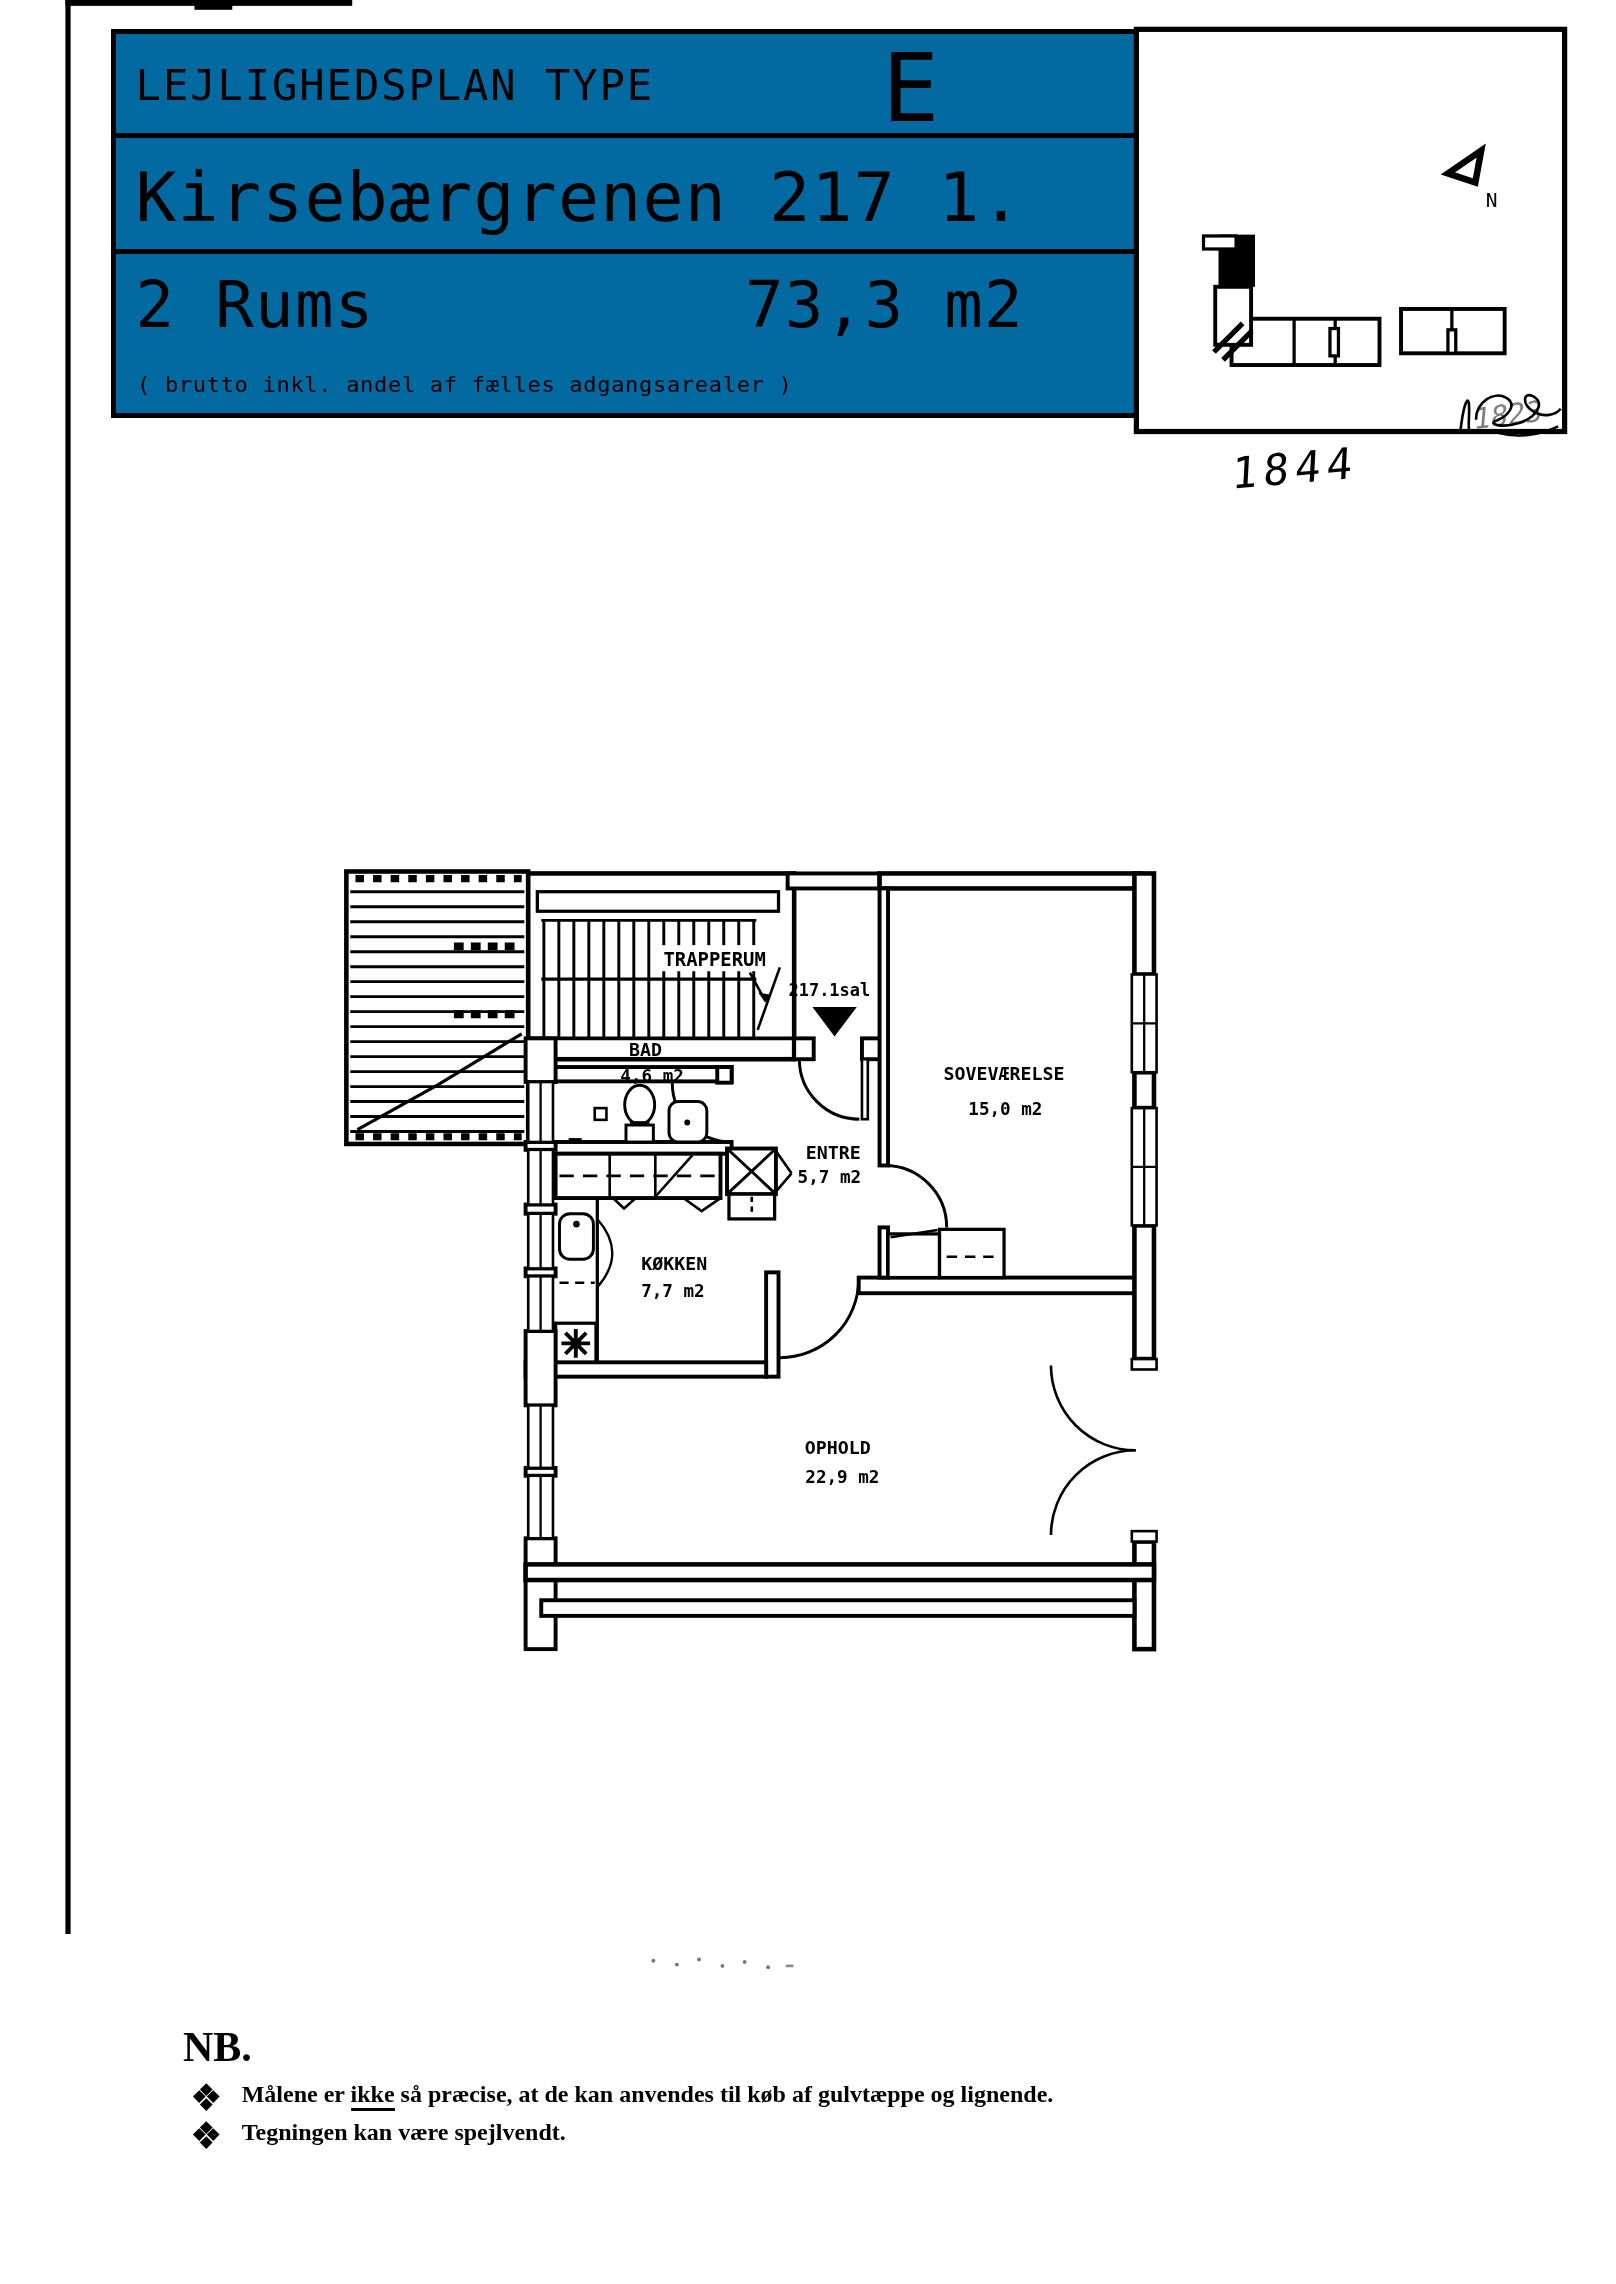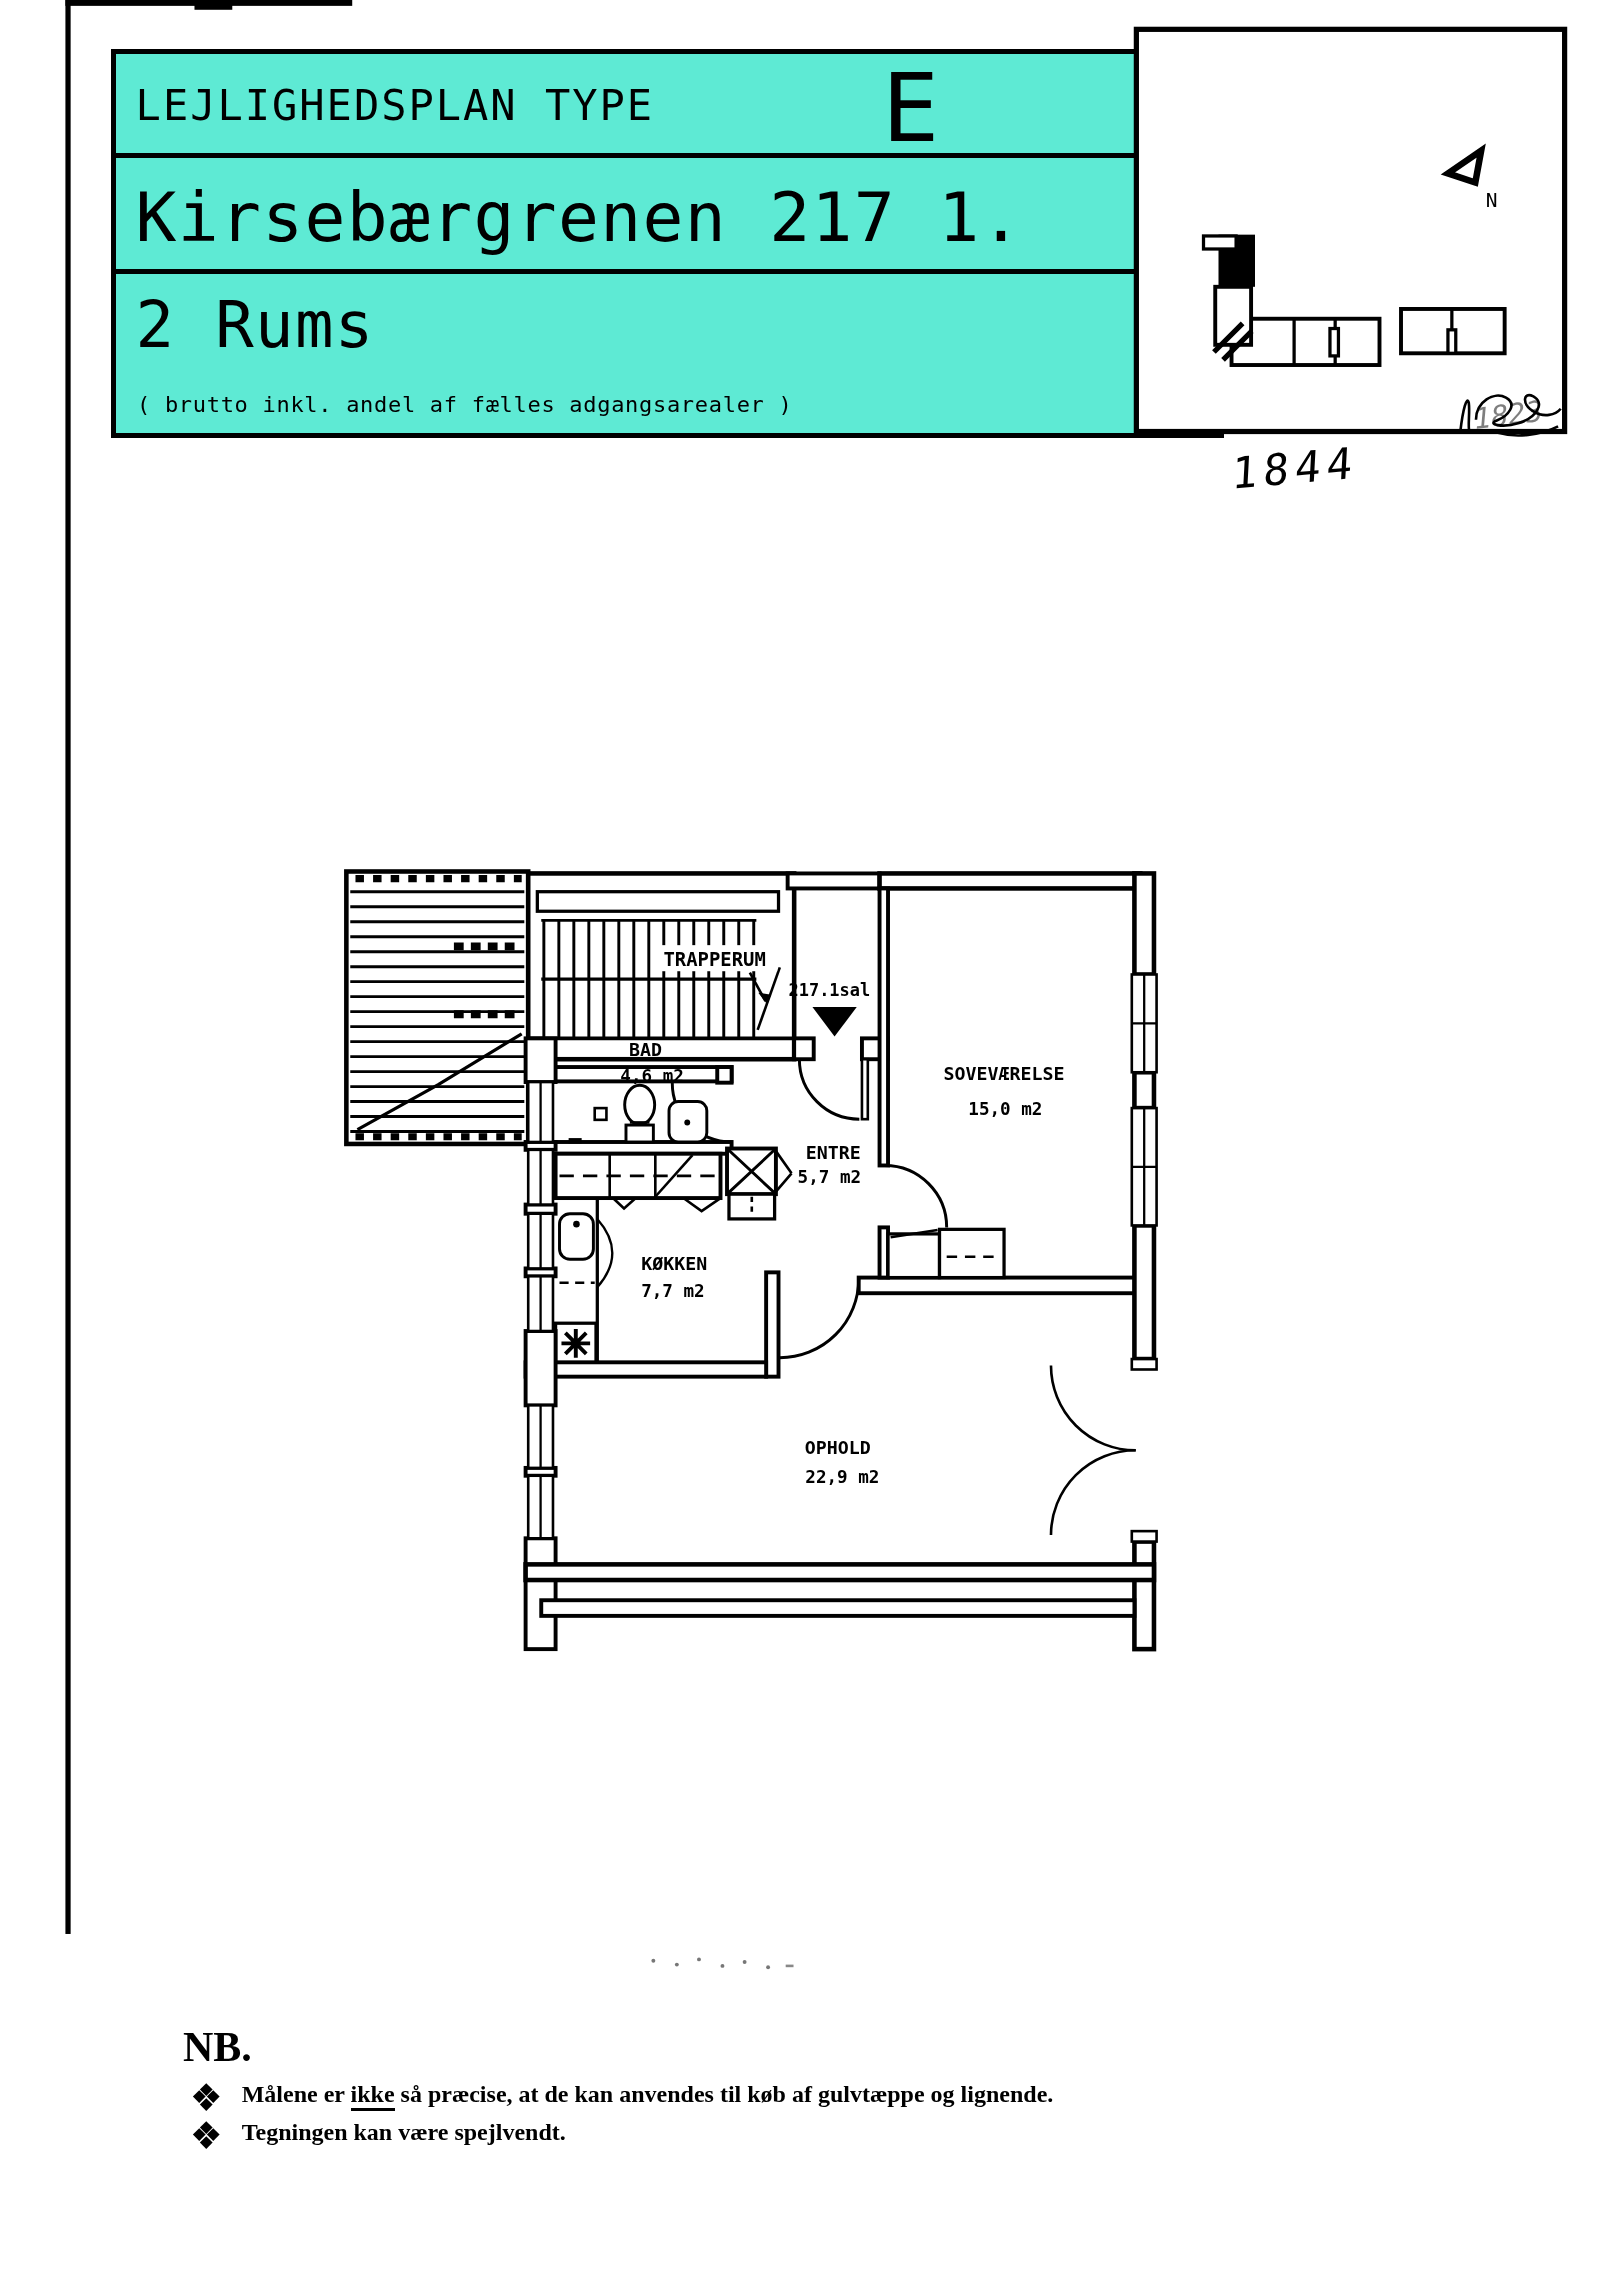--- a/index.html
+++ b/index.html
@@ -1,21 +1,21 @@
 <!DOCTYPE html>
 <html style="font-size:10.4px"><head>
 <meta charset="utf-8">
 <style>
   html,body{margin:0;padding:0;background:#e8e8e8;}
   .sheet{position:relative;width:1617px;height:2284px;background:#ffffff;overflow:hidden;
          font-family:"DejaVu Sans Mono",monospace;color:#000;}
   svg{position:absolute;left:0;top:0;}
   
   .tb{position:absolute;left:111px;top:29px;width:1113px;height:389px;
-      border:5.9px solid #000;box-sizing:border-box;background:#5eead4;margin-top:20px;}
+      border:5.9px solid #000;box-sizing:border-box;background:#0369a1;}
   .tb-row{position:relative;box-sizing:border-box;width:100%;}
   .tb-r1{height:104px;border-bottom:5.2px solid #000;}
   .tb-r2{height:116px;border-bottom:5.2px solid #000;padding-left:28px;}
   .tb-r3{height:147px;padding-left:8px;}
   .tb-type{position:absolute;left:19.6px;top:27px;font-size:42px;letter-spacing:2px;white-space:nowrap;}
   .tb-E{position:absolute;left:766px;top:-1.3px;font-size:95px;}
   .tb-addr{position:absolute;left:19.6px;top:19.6px;font-size:68px;letter-spacing:1.3px;white-space:nowrap;}
   .tb-rums{position:absolute;left:19.6px;top:14.3px;font-size:64px;letter-spacing:1.3px;}
   .tb-area{position:absolute;left:629px;top:14.3px;font-size:64px;letter-spacing:1.3px;}
   .tb-note{position:absolute;left:21px;bottom:4px;font-size:22px;letter-spacing:0.7px;white-space:nowrap;}
@@ -49,20 +49,21 @@
   <div class="tb">
     <div class="tb-row tb-r1">
       <span class="tb-type">LEJLIGHEDSPLAN TYPE</span>
       <span class="tb-E">E</span>
     </div>
     <div class="tb-row tb-r2">
       <span class="tb-addr">Kirsebærgrenen 217 1.</span>
     </div>
     <div class="tb-row tb-r3">
       <span class="tb-rums">2 Rums</span>
+      <span class="tb-area">73,3 m2</span>
       <span class="tb-note">( brutto inkl. andel af fælles adgangsarealer )</span>
     </div>
   </div>
 
   <svg width="1617" height="2284" viewBox="0 0 2480 3504">
 
     <g fill="#000" stroke="none">
       <rect x="100" y="0" width="8" height="2967"></rect>
       <rect x="100" y="0" width="440" height="9"></rect>
       <rect x="298" y="0" width="58" height="15"></rect>

